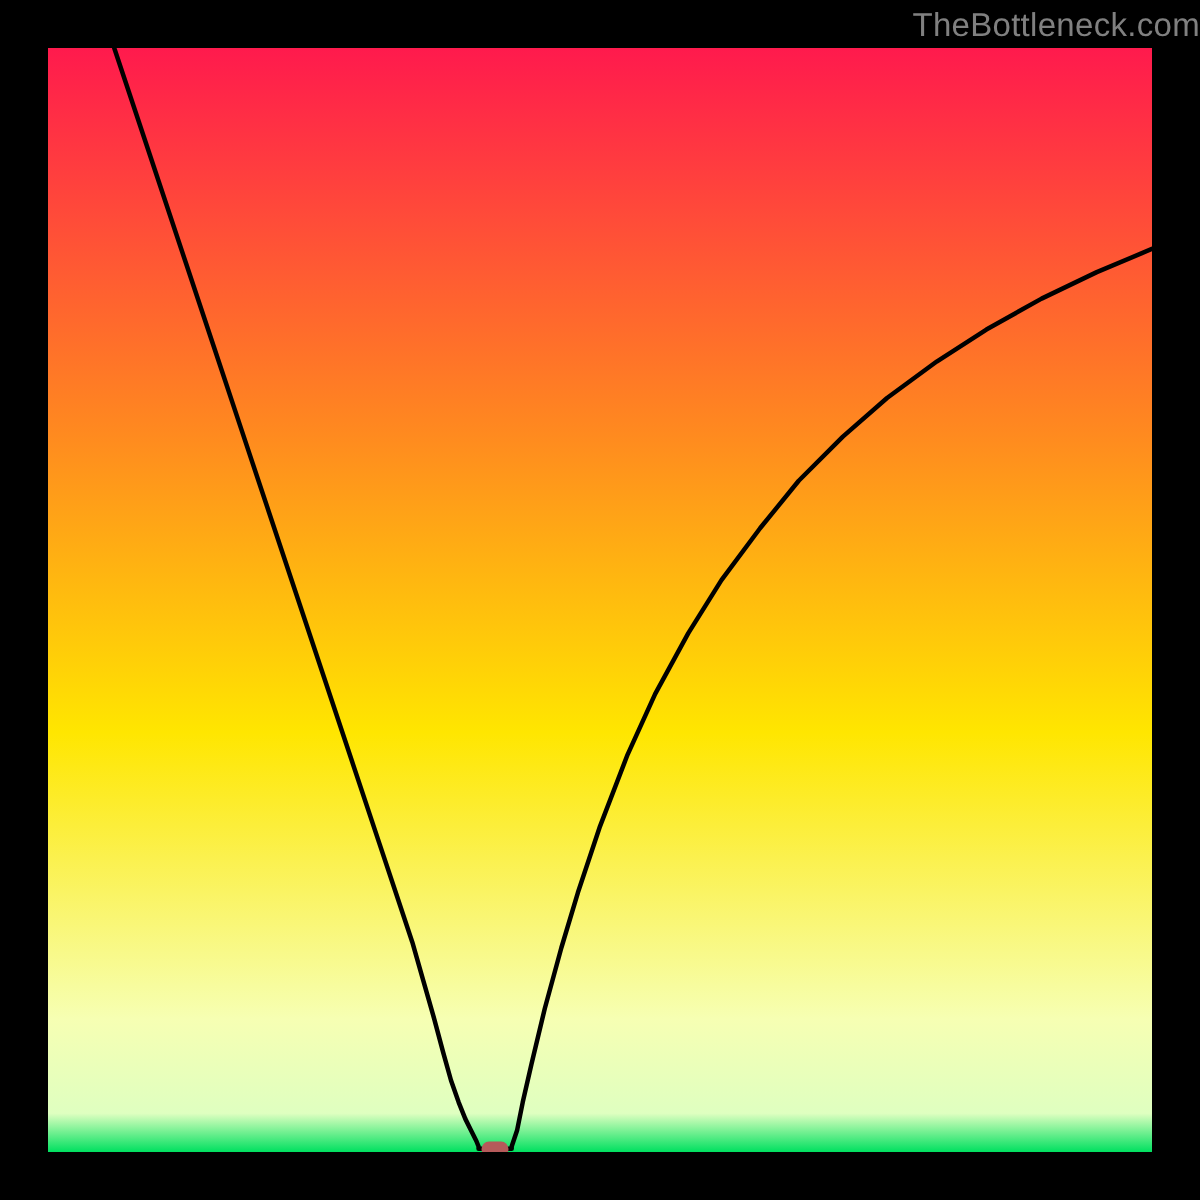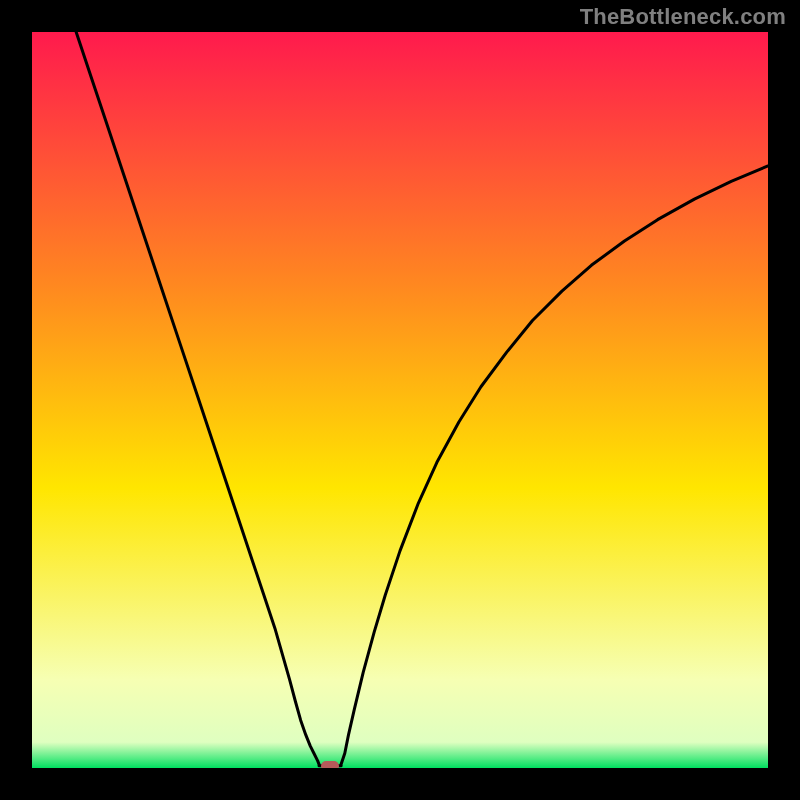--- a/index.html
+++ b/index.html
@@ -13,24 +13,24 @@
   }
   .frame {
     position: relative;
     width: 800px;
     height: 800px;
     background: #000;
   }
   .watermark {
     position: absolute;
     top: 4px;
-    right: 14px;
+    right: 0;
     color: #808080;
     font-size: 22px;
-    font-weight: 700;
+    font-weight: 400;
     letter-spacing: 0.2px;
     z-index: 5;
     user-select: none;
   }
   .plot {
     position: absolute;
     left: 32px;
     top: 32px;
     width: 736px;
     height: 736px;

